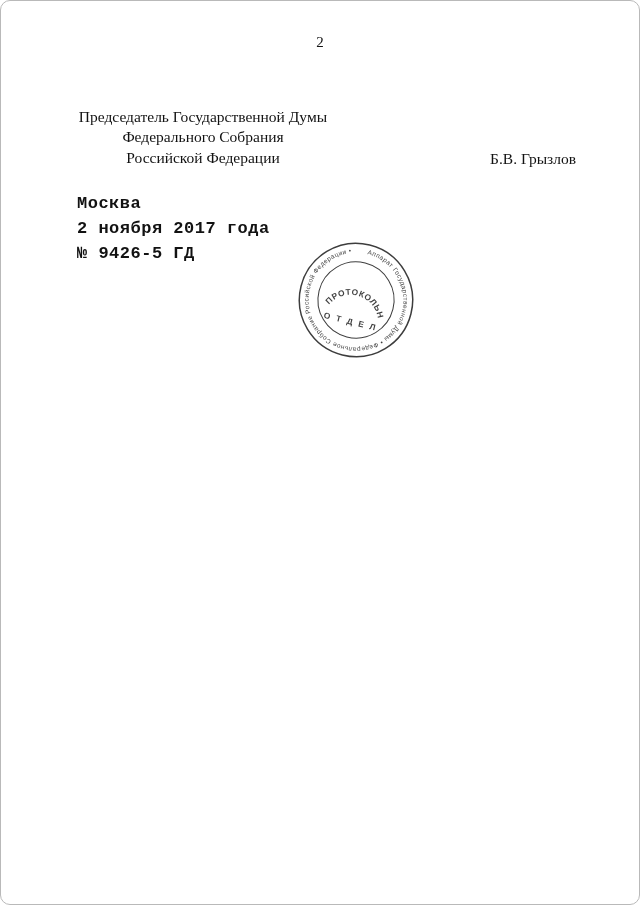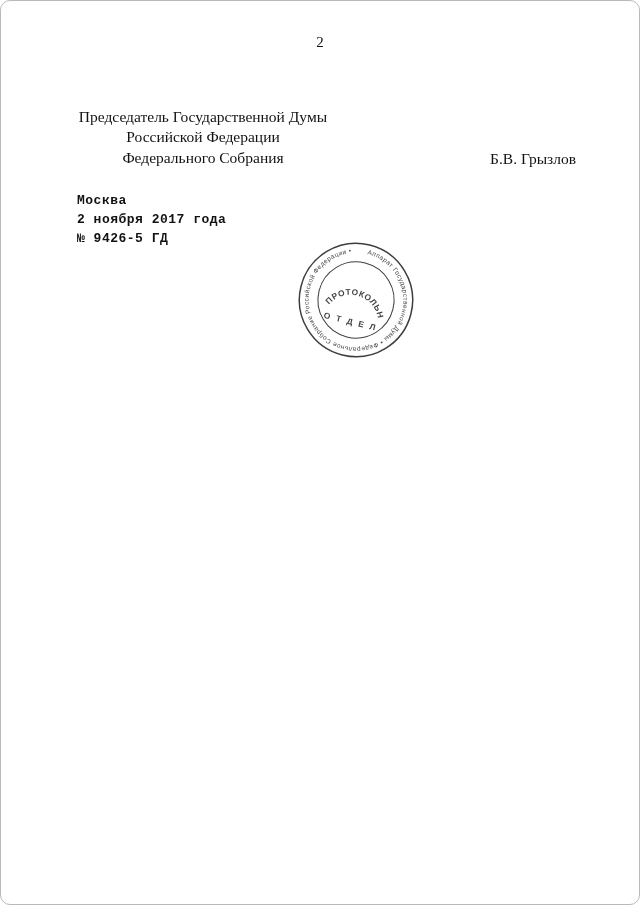--- a/index.html
+++ b/index.html
@@ -50,21 +50,21 @@
     text-align: center;
   }
   .sig-name {
     white-space: nowrap;
     text-align: right;
   }
   .footer {
     margin: 24px 0 0 76px;
     font-family: "Liberation Mono", monospace;
     font-weight: bold;
-    font-size: 13px;
+    font-size: 17px;
     line-height: 1.45;
     letter-spacing: 0.5px;
   }
   .stamp {
     position: absolute;
     left: 290px;
     top: 234px;
     width: 130px;
     height: 130px;
     opacity: 0.85;
@@ -82,22 +82,22 @@
 <div class="page">
 
   <div class="page-number">2</div>
 
   <div class="body-text">
   </div>
 
   <div class="sig-block">
     <div class="sig-title">
       <div class="line-first">Председатель Государственной Думы</div>
+      <div>Федерального Собрания</div>
       <div>Российской Федерации</div>
-      <div>Федерального Собрания</div>
     </div>
     <div class="sig-name">Б.В. Грызлов</div>
   </div>
 
   <div class="footer">
     <div>Москва</div>
     <div>2 ноября 2017 года</div>
     <div>№ 9426-5 ГД</div>
   </div>
 

